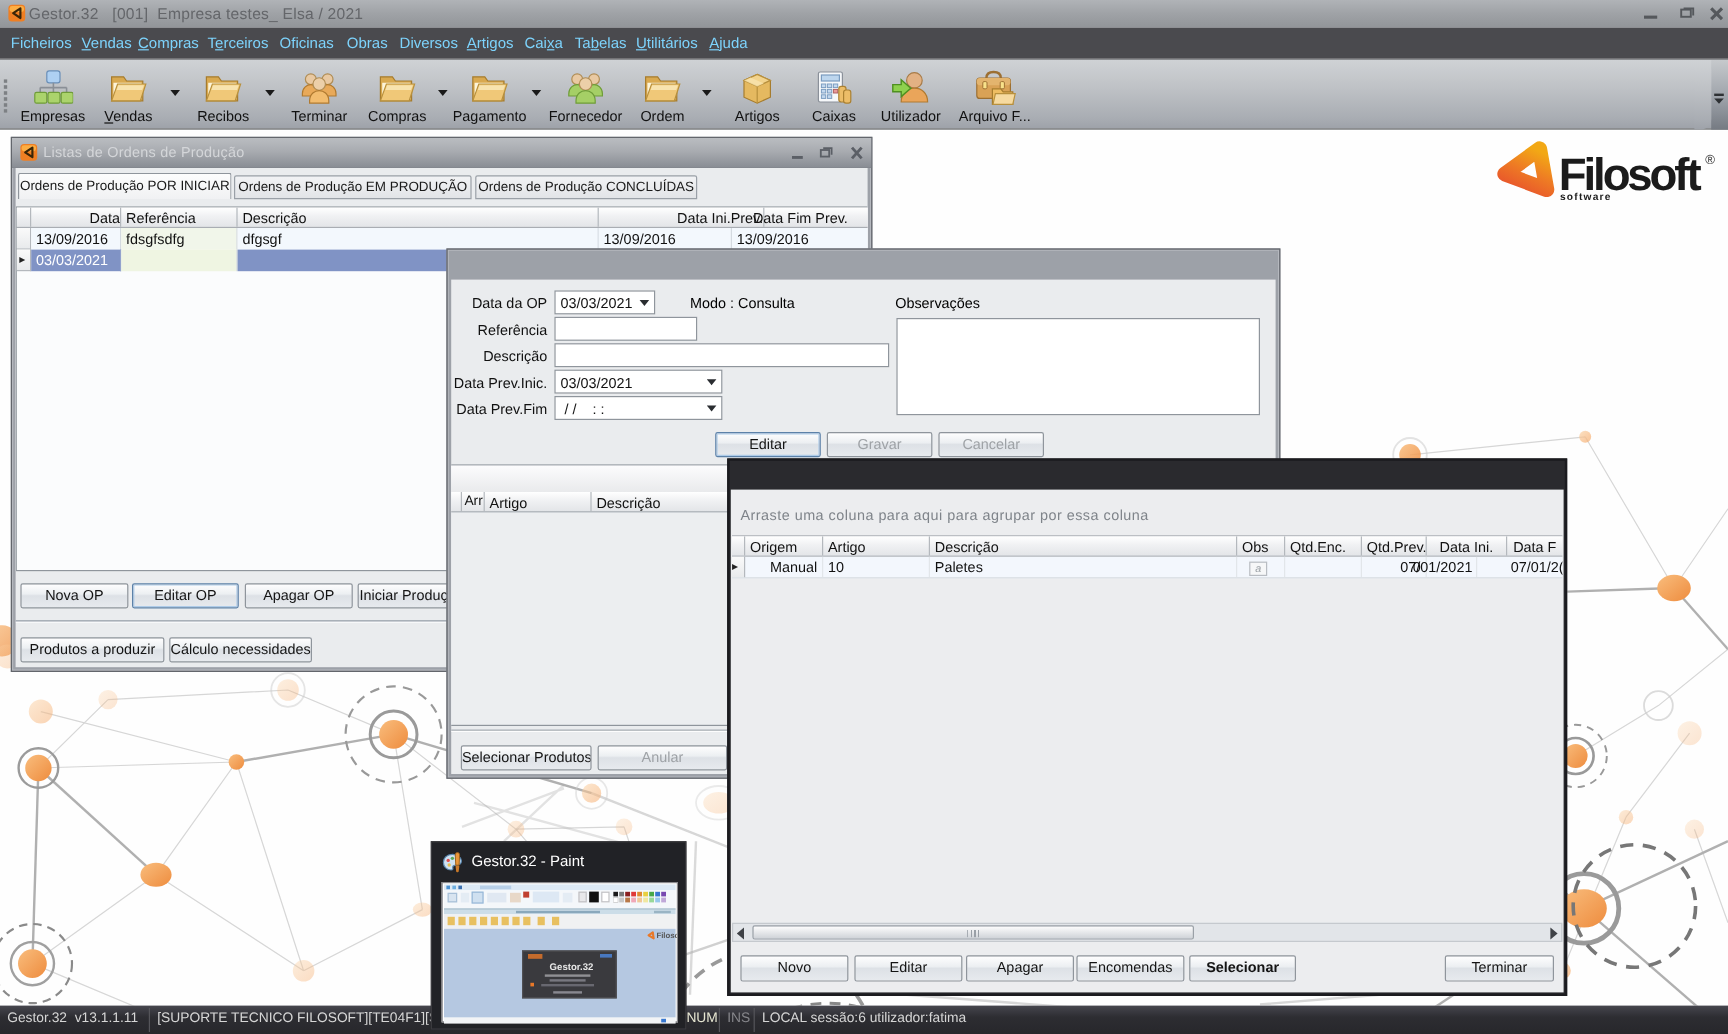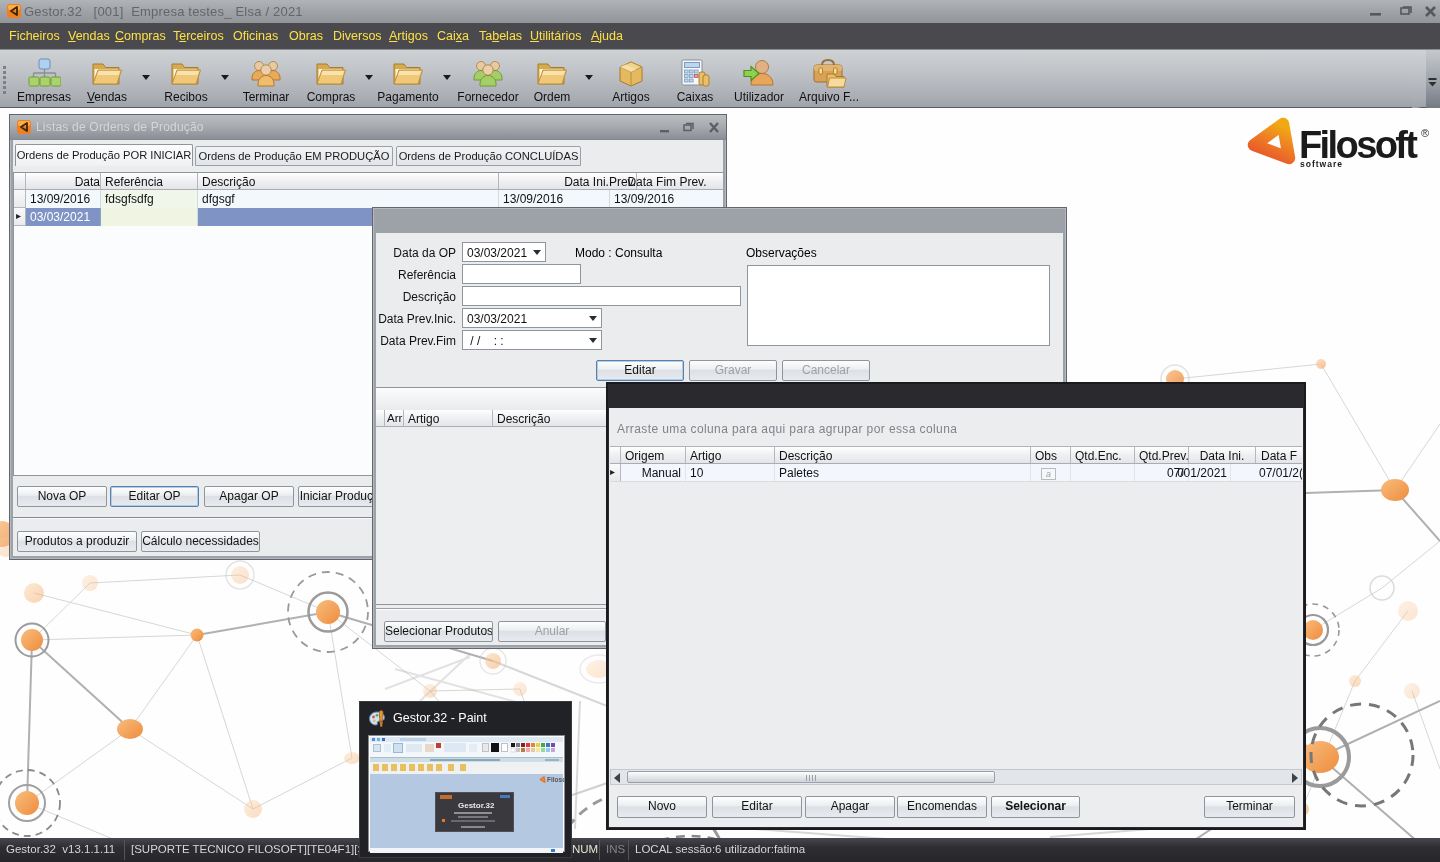--- a/index.html
+++ b/index.html
@@ -2,21 +2,21 @@
 <html><head><meta charset="utf-8">
 <style>
 *{margin:0;padding:0;box-sizing:border-box}
 html,body{width:1440px;height:862px;overflow:hidden}
 body{font-family:"Liberation Sans",sans-serif;background:#fff;position:relative}
 .abs{position:absolute}
 
 #titlebar{position:absolute;left:0;top:0;width:1440px;height:23px;
  background:linear-gradient(#b0b3b7,#9fa2a6 50%,#929599);}
 #titlebar .ttxt{position:absolute;left:24px;top:4px;font-size:13px;color:#64666a;letter-spacing:.2px}
-#menubar{position:absolute;left:0;top:23px;width:1440px;height:26px;background:#4a4a4e;color:#fde047;font-size:12.5px}
+#menubar{position:absolute;left:0;top:23px;width:1440px;height:26px;background:#4a4a4e;color:#7dd3fc;font-size:12.5px}
 #menubar span{position:absolute;top:6px}
 #toolbar{position:absolute;left:0;top:49px;width:1440px;height:59px;
  background:linear-gradient(#cfd2d5,#bfc2c6 40%,#a9adb3 85%,#9ea2a9);
  border-top:1px solid #8b8d90;border-bottom:1px solid #595b5e}
 .tbtn{position:absolute;top:8px;text-align:center}
 .tbtn .lbl{font-size:12px;color:#111;margin-top:2px;white-space:nowrap}
 .tbtn svg{display:block;margin:0 auto}
 .tarrow{position:absolute;top:25px;width:0;height:0;border-left:4px solid transparent;border-right:4px solid transparent;border-top:5px solid #1a1a1a}
 
 #mdi{position:absolute;left:0;top:109px;width:1440px;height:729px;background:#fefefe}

